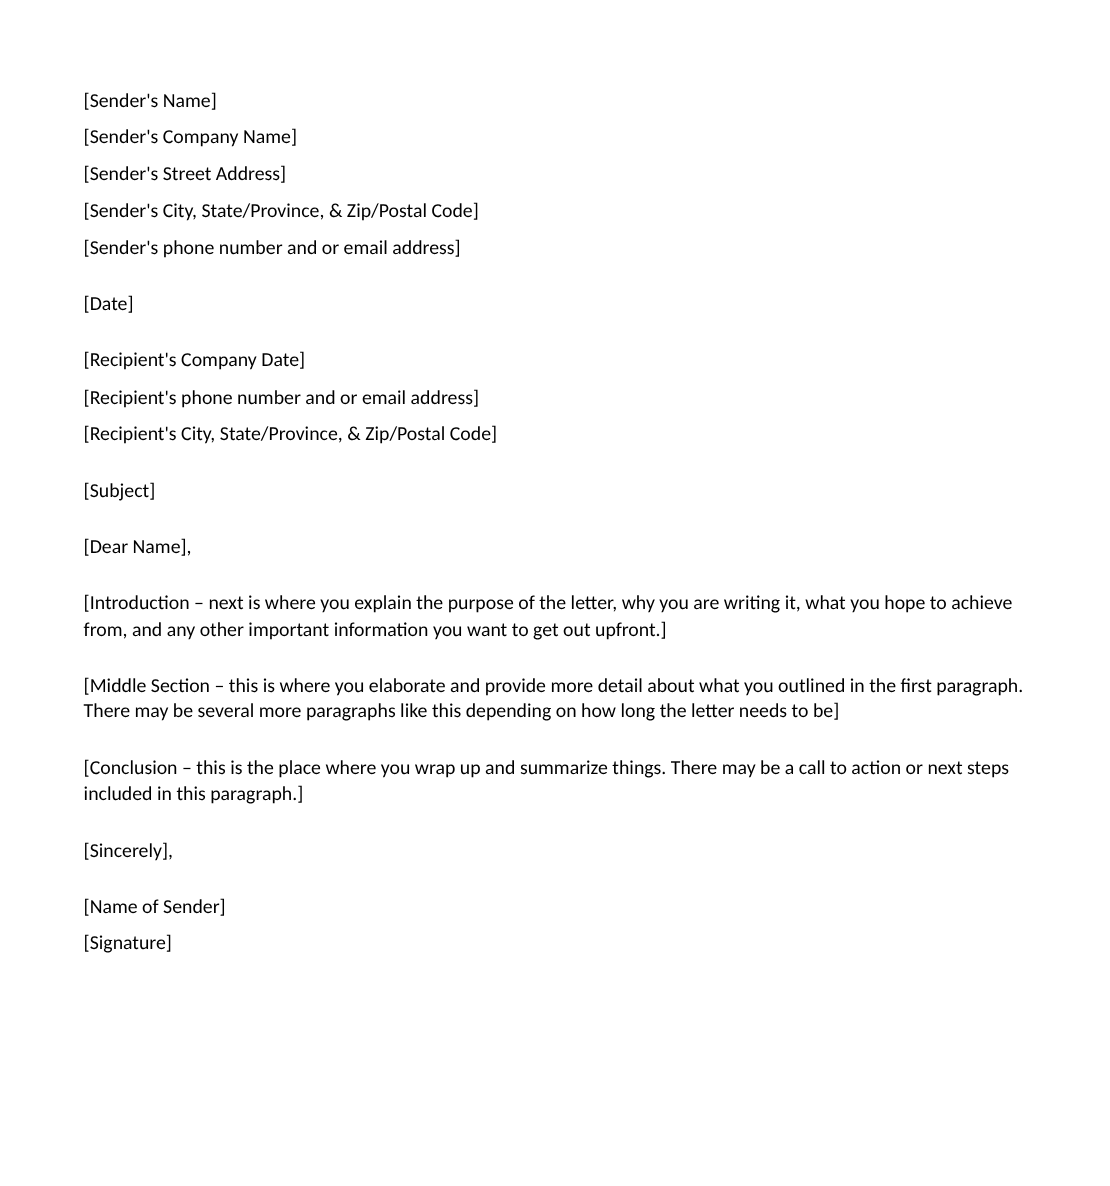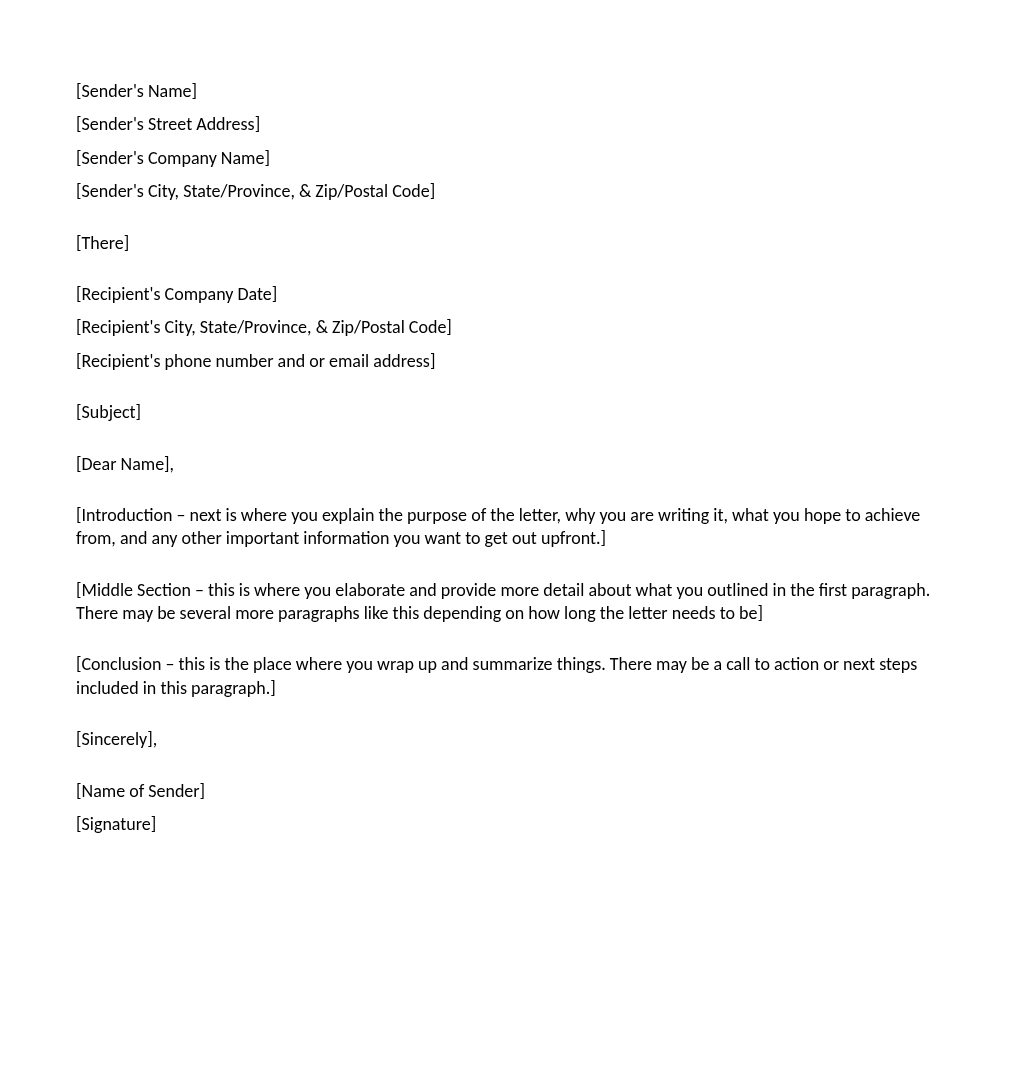--- a/index.html
+++ b/index.html
@@ -28,33 +28,34 @@
     }
     .bold {
       font-weight: normal;
     }
   </style>
 </head>
 <body>
 
 <div class="block">
   <div class="line">[Sender's Name]</div>
+  <div class="line">[Sender's Company Name]</div>
   <div class="line">[Sender's Street Address]</div>
-  <div class="line">[Sender's Company Name]</div>
   <div class="line">[Sender's City, State/Province, &amp; Zip/Postal Code]</div>
+  <div class="line">[Sender's phone number and or email address]</div>
 </div>
 
 <div class="block">
-  <div class="line">[There]</div>
+  <div class="line">[Date]</div>
 </div>
 
 <div class="block">
   <div class="line">[Recipient's Company Date]</div>
+  <div class="line">[Recipient's phone number and or email address]</div>
   <div class="line">[Recipient's City, State/Province, &amp; Zip/Postal Code]</div>
-  <div class="line">[Recipient's phone number and or email address]</div>
 </div>
 
 <div class="block">
   <div class="line bold">[Subject]</div>
 </div>
 
 <div class="block">
   <div class="line">[Dear Name],</div>
 </div>
 

